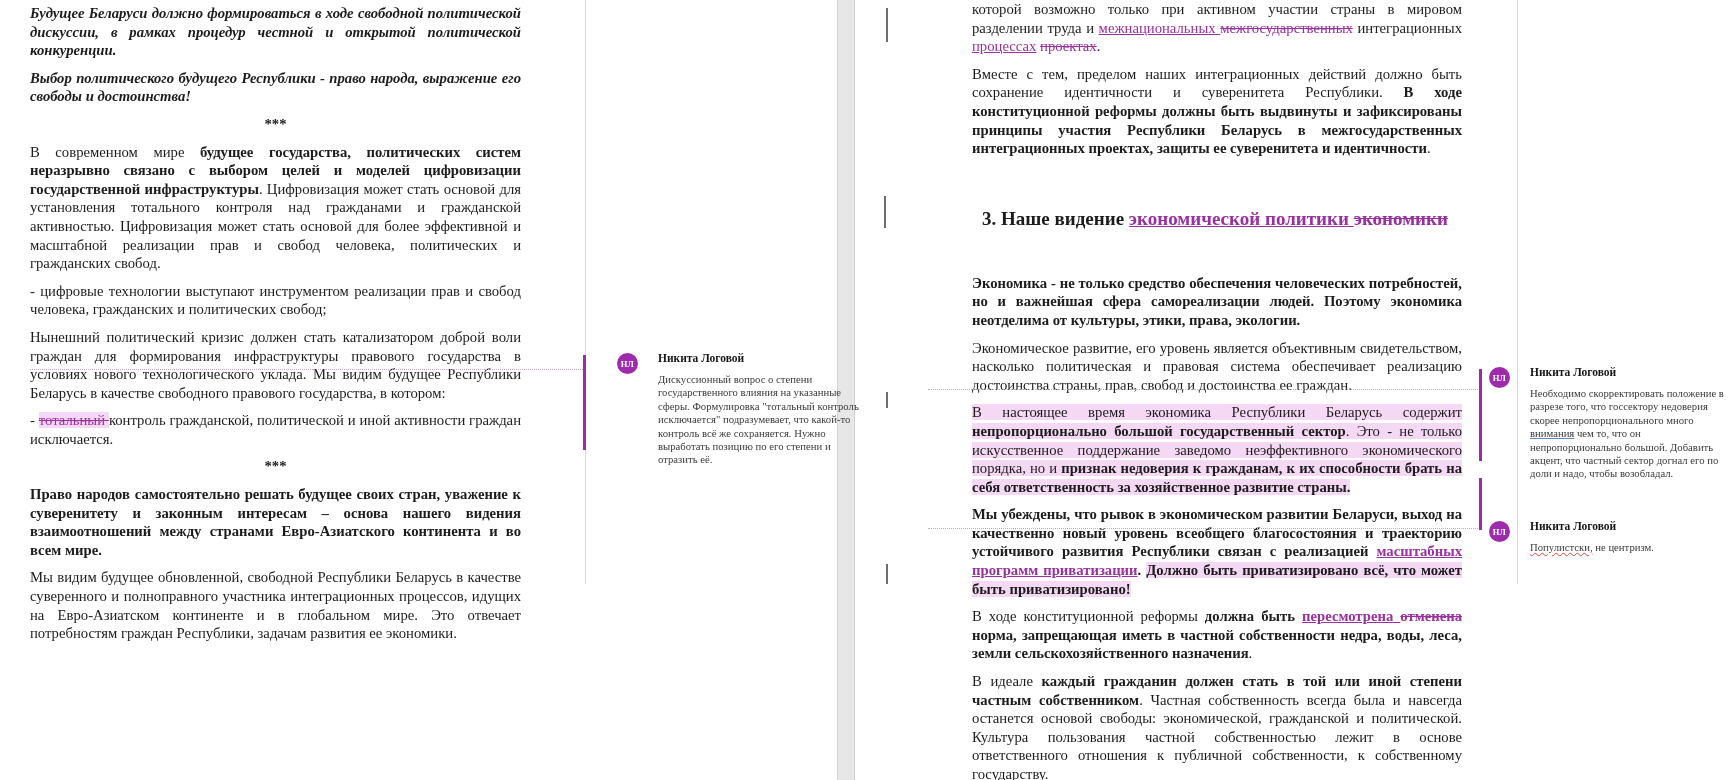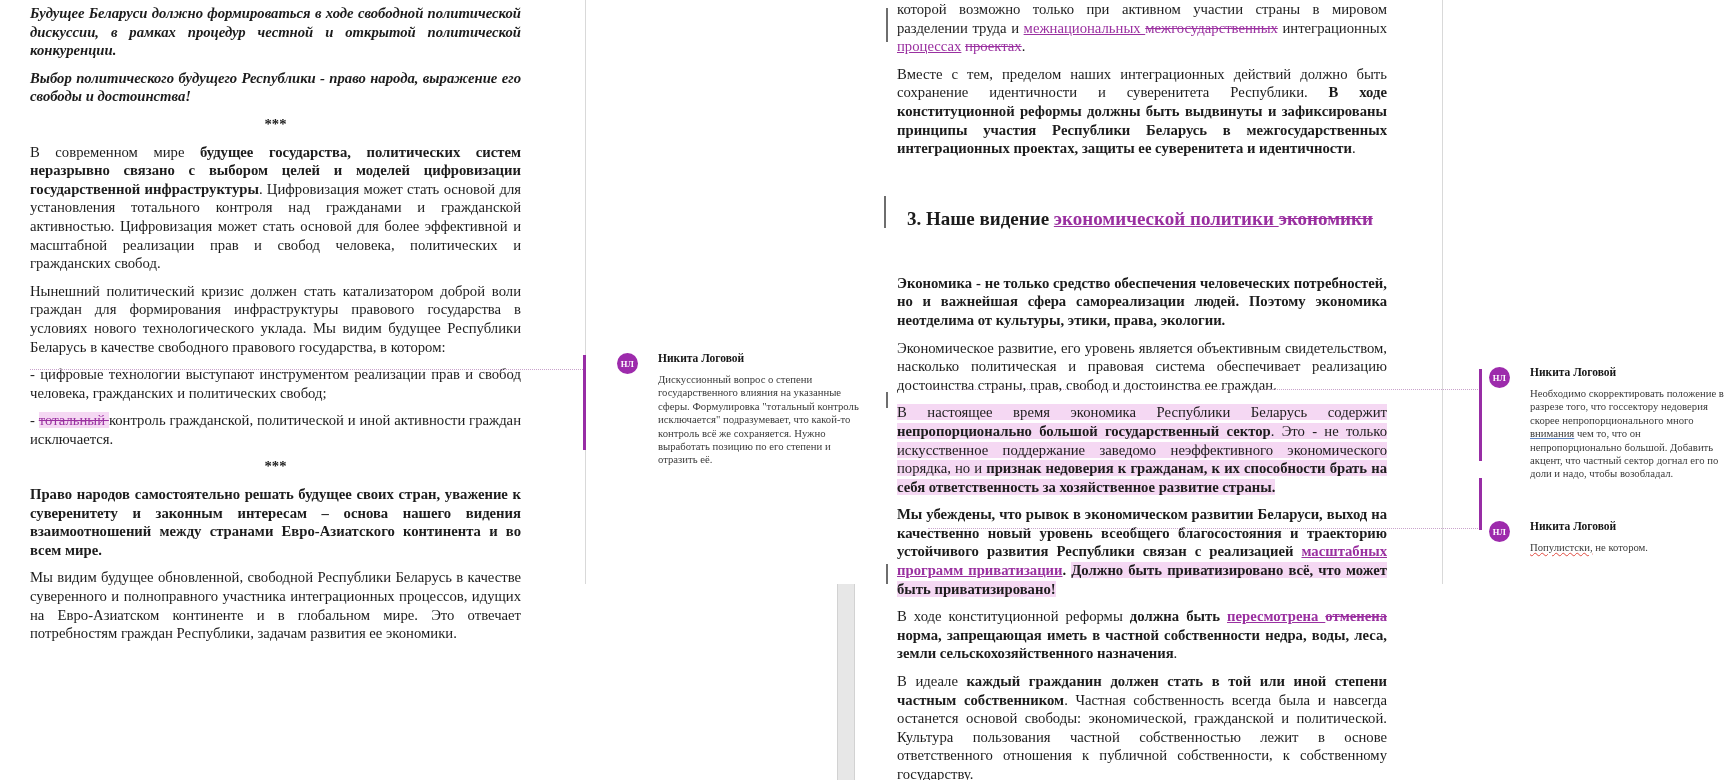--- a/index.html
+++ b/index.html
@@ -1,20 +1,20 @@
 <!DOCTYPE html>
 <html style="--purple: #9a30a0; --hl: #f5d8f3; --avatar: #9d2bac; --bar: #982da5; --dotline: #c9a3cc; --changebar: #6e6e6e;"><head>
 <meta charset="utf-8">
 <style>
   html,body{margin:0;padding:0;background:#ffffff;}
   .canvas{position:relative;width:1732px;height:780px;overflow:hidden;background:#ffffff;
           font-family:"Liberation Serif",serif;color:#1c1c1c;}
   .page{position:absolute;top:0;height:584px;background:#ffffff;}
   .page1{left:0;width:585px;border-right:1px solid #d9d9d9;}
-  .page2{left:822px;width:620px;border-right:1px solid #d9d9d9;}
+  .page2{left:897px;width:620px;border-right:1px solid #d9d9d9;}
   .gap-strip{position:absolute;top:0;left:837px;width:16px;height:780px;background:#e7e7e7;
              border-left:1px solid #d2d2d2;border-right:1px solid #d2d2d2;}
   .doc-content{position:absolute;font-size:14.7px;line-height:18.6px;text-align:justify;}
   .content1{left:30px;top:4px;width:491px;}
   .content2{left:75px;top:0px;width:490px;}
   .para{margin:0 0 9px 0;}
   .para.c{text-align:center;}
   .para.j{text-align:justify;}
   .para.b{font-weight:bold;}
   .para.bi{font-weight:bold;font-style:italic;}
@@ -43,22 +43,22 @@
 <body>
 
 <div class="canvas">
 
   <div class="page page1">
     <div class="doc-content content1">
         <p class="para j bi"><span>Будущее Беларуси должно формироваться в ходе свободной политической дискуссии, в рамках процедур честной и открытой политической конкуренции.</span></p>
         <p class="para j bi"><span>Выбор политического будущего Республики - право народа, выражение его свободы и достоинства!</span></p>
         <p class="para c b"><span>***</span></p>
         <p class="para j"><span>В современном мире </span><span class="r-b">будущее государства, политических систем неразрывно связано с выбором целей и моделей цифровизации государственной инфраструктуры</span><span>. Цифровизация может стать основой для установления тотального контроля над гражданами и гражданской активностью. Цифровизация может стать основой для более эффективной и масштабной реализации прав и свобод человека, политических и гражданских свобод.</span></p>
+        <p class="para j"><span>- цифровые технологии выступают инструментом реализации прав и свобод человека, гражданских и политических свобод;</span></p>
         <p class="para j"><span>Нынешний политический кризис должен стать катализатором доброй воли граждан для формирования инфраструктуры правового государства в условиях нового технологического уклада. Мы видим будущее Республики Беларусь в качестве свободного правового государства, в котором:</span></p>
-        <p class="para j"><span>- цифровые технологии выступают инструментом реализации прав и свобод человека, гражданских и политических свобод;</span></p>
         <p class="para j"><span>- </span><span class="r-del r-hl">тотальный </span><span>контроль гражданской, политической и иной активности граждан исключается.</span></p>
         <p class="para c b"><span>***</span></p>
         <p class="para j b"><span>Право народов самостоятельно решать будущее своих стран, уважение к суверенитету и законным интересам – основа нашего видения взаимоотношений между странами Евро-Азиатского континента и во всем мире.</span></p>
         <p class="para j"><span>Мы видим будущее обновленной, свободной Республики Беларусь в качестве суверенного и полноправного участника интеграционных процессов, идущих на Евро-Азиатском континенте и в глобальном мире. Это отвечает потребностям граждан Республики, задачам развития ее экономики.</span></p>
       </div>
   </div>
 
   <div class="gap-strip"></div>
 
   <div class="page page2">
@@ -96,16 +96,16 @@
 
   <div class="comment cm-r1">
     <div class="avatar">НЛ</div>
     <div class="c-author">Никита Логовой</div>
     <div class="c-body"><span>Необходимо скорректировать положение в разрезе того, что госсектору недоверия скорее непропорционального много </span><span class="r-lnk">внимания</span><span> чем то, что он непропорционально большой. Добавить акцент, что частный сектор догнал его по доли и надо, чтобы возобладал.</span></div>
   </div>
 
   <div class="comment cm-r2">
     <div class="avatar">НЛ</div>
     <div class="c-author">Никита Логовой</div>
-    <div class="c-body"><span class="r-sp">Популистски,</span><span> не котором.</span></div>
+    <div class="c-body"><span class="r-sp">Популистски,</span><span> не центризм.</span></div>
   </div>
 
 </div>
 
 </body></html>

